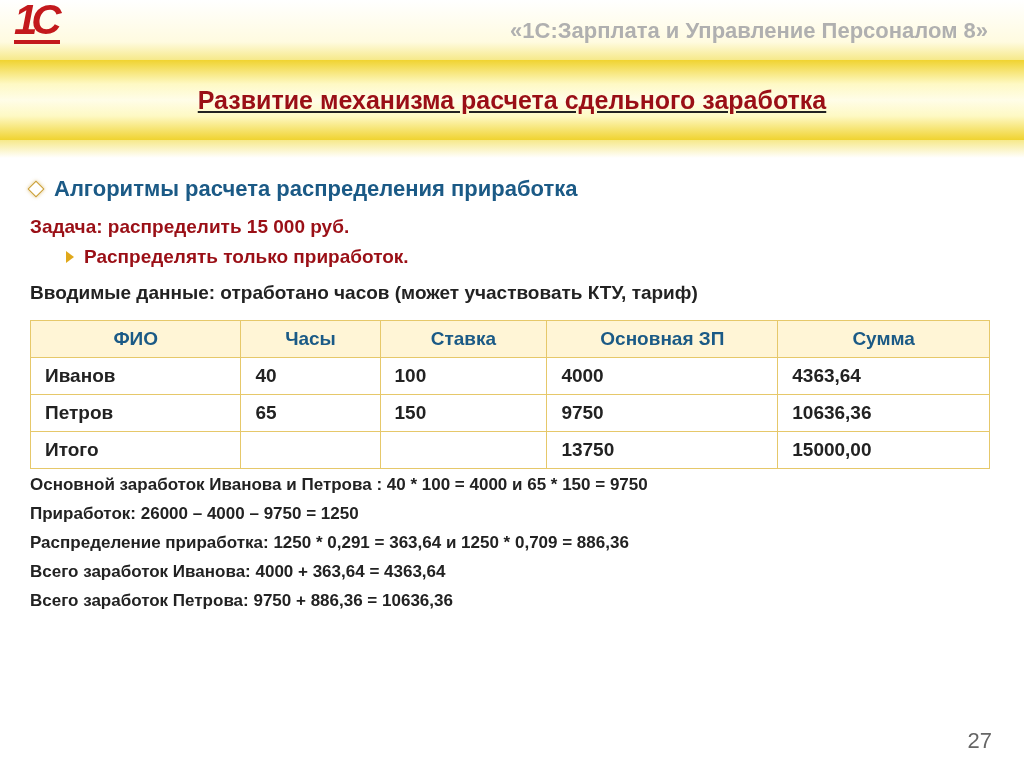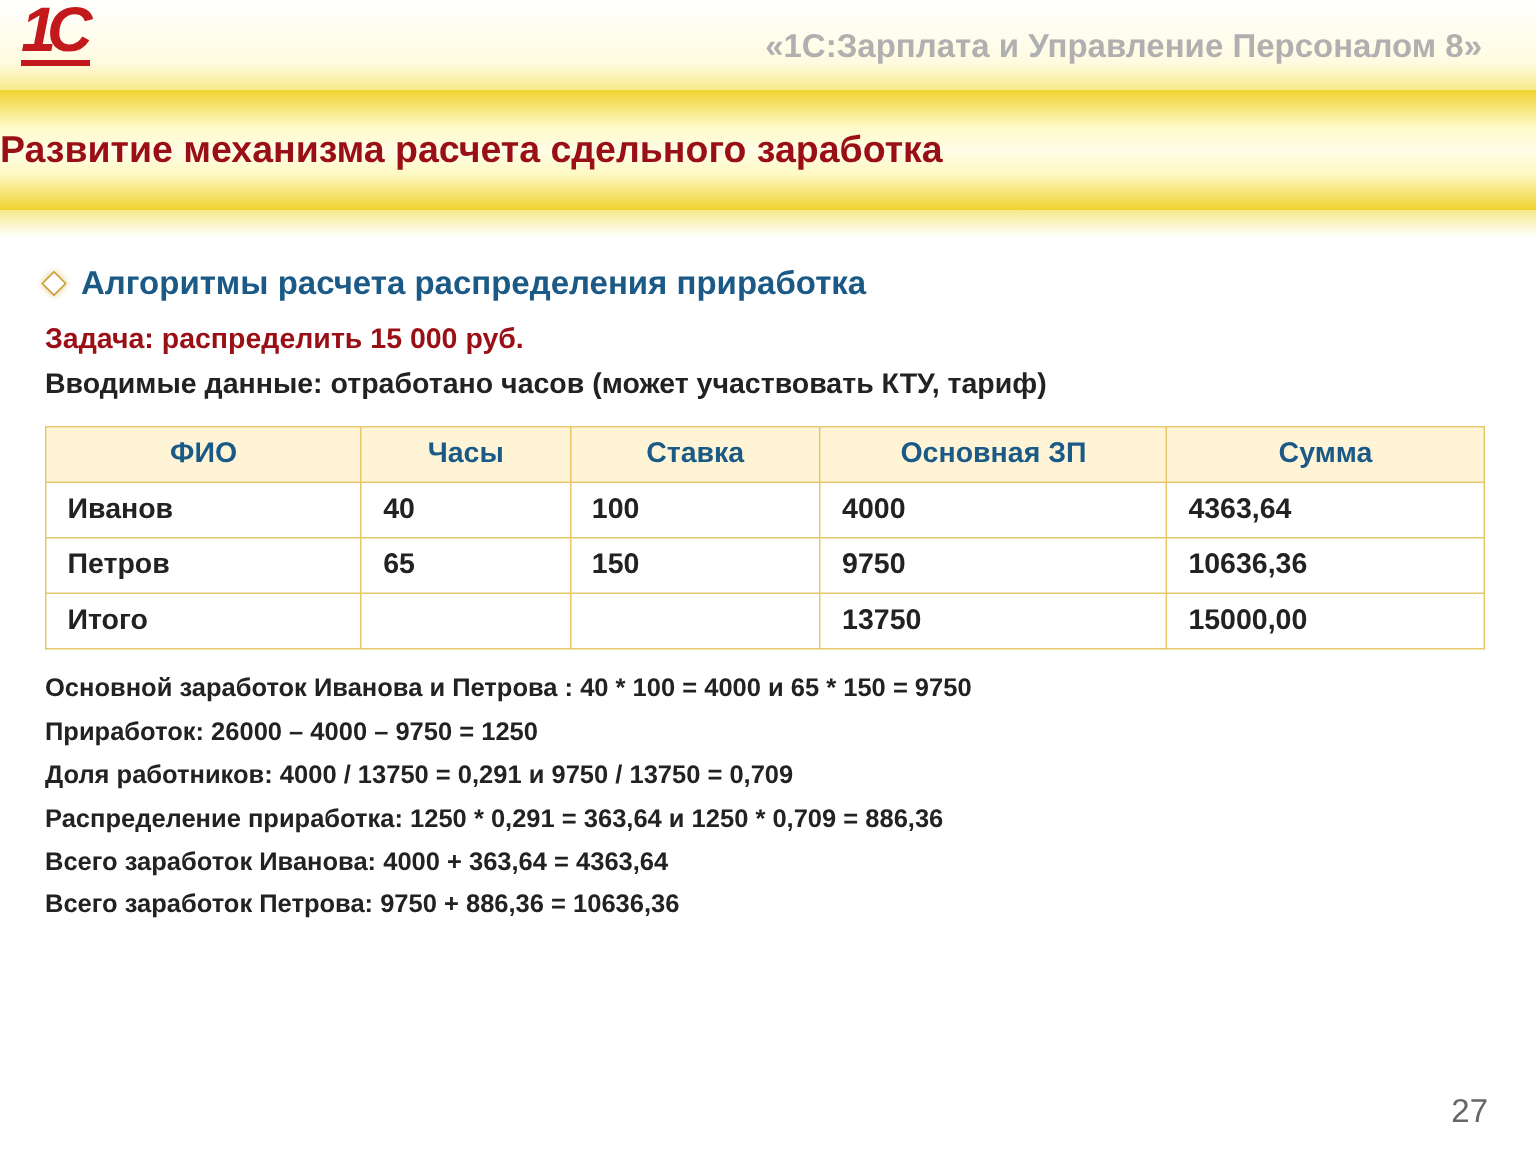--- a/index.html
+++ b/index.html
@@ -43,21 +43,22 @@
     color: #b0b0b0;
     font-weight: bold;
     font-size: 22px;
   }
   .title-band {
     position: absolute;
     left: 0; right: 0; top: 60px; height: 80px;
     background: linear-gradient(#f0d330, #fef9c4 30%, #fffde8 50%, #fef9c4 70%, #f0d330);
     display: flex;
     align-items: center;
-    justify-content: flex-start;
+    justify-content: center;
+    text-decoration: underline;
   }
   .title-band h1 {
     margin: 0;
     color: #9a0f16;
     font-size: 25px;
     font-weight: bold;
   }
   .divider {
     position: absolute;
     left: 0; right: 0; top: 140px; height: 18px;
@@ -112,21 +113,21 @@
     font-size: 19px;
   }
   .input-data {
     font-weight: bold;
     font-size: 19px;
     margin: 2px 0 16px 0;
   }
   table {
     border-collapse: collapse;
     width: 960px;
-    margin: 0 0 12px 0;
+    margin: 0 0 2px 0;
   }
   th, td {
     border: 1px solid #e6c86a;
     padding: 7px 14px;
     font-size: 19px;
   }
   th {
     background: #fff5d6;
     color: #1b5a86;
     font-weight: bold;
@@ -172,20 +173,24 @@
 
   <div class="content">
 
     <div class="bullet-row">
       <div class="diamond"></div>
       <div class="subhead">Алгоритмы расчета распределения приработка</div>
     </div>
 
     <div class="task">Задача: распределить 15 000 руб.</div>
 
+    <div class="sub-bullet">
+      <div class="tri"></div>
+      <span>Распределять только приработок.</span>
+    </div>
 
     <div class="input-data">Вводимые данные: отработано часов (может участвовать КТУ, тариф)</div>
 
     <table>
       <thead>
         <tr>
           <th>ФИО</th>
           <th class="col-hours">Часы</th>
           <th class="col-rate">Ставка</th>
           <th class="col-base">Основная ЗП</th>
@@ -213,21 +218,20 @@
           <td class="num"></td>
           <td class="num">13750</td>
           <td class="num">15000,00</td>
         </tr>
       </tbody>
     </table>
 
     <div class="calc">
       <div>Основной заработок Иванова и Петрова : 40 * 100 = 4000 и 65 * 150 = 9750</div>
       <div>Приработок: 26000 – 4000 – 9750 = 1250</div>
-      <div>Доля работников: 4000 / 13750 = 0,291 и 9750 / 13750 = 0,709</div>
       <div>Распределение приработка: 1250 * 0,291 = 363,64 и 1250 * 0,709 = 886,36</div>
       <div>Всего заработок Иванова: 4000 + 363,64 = 4363,64</div>
       <div>Всего заработок Петрова: 9750 + 886,36 = 10636,36</div>
     </div>
 
   </div>
 
   <div class="page-num">27</div>
 </div>
 

